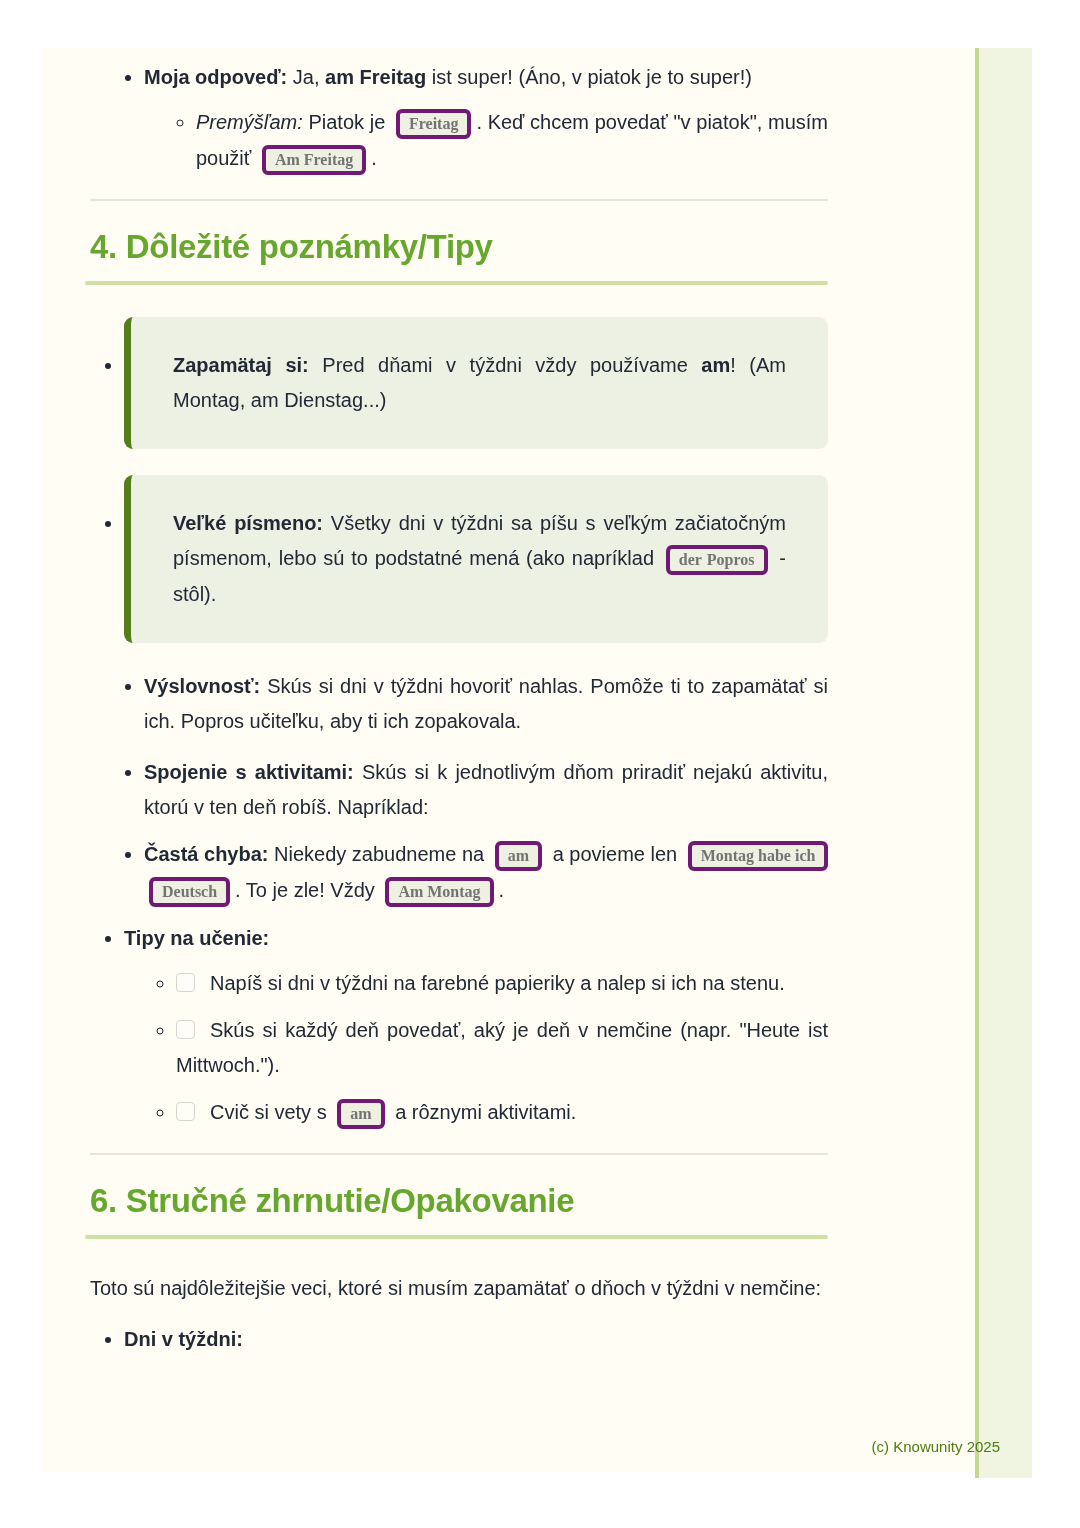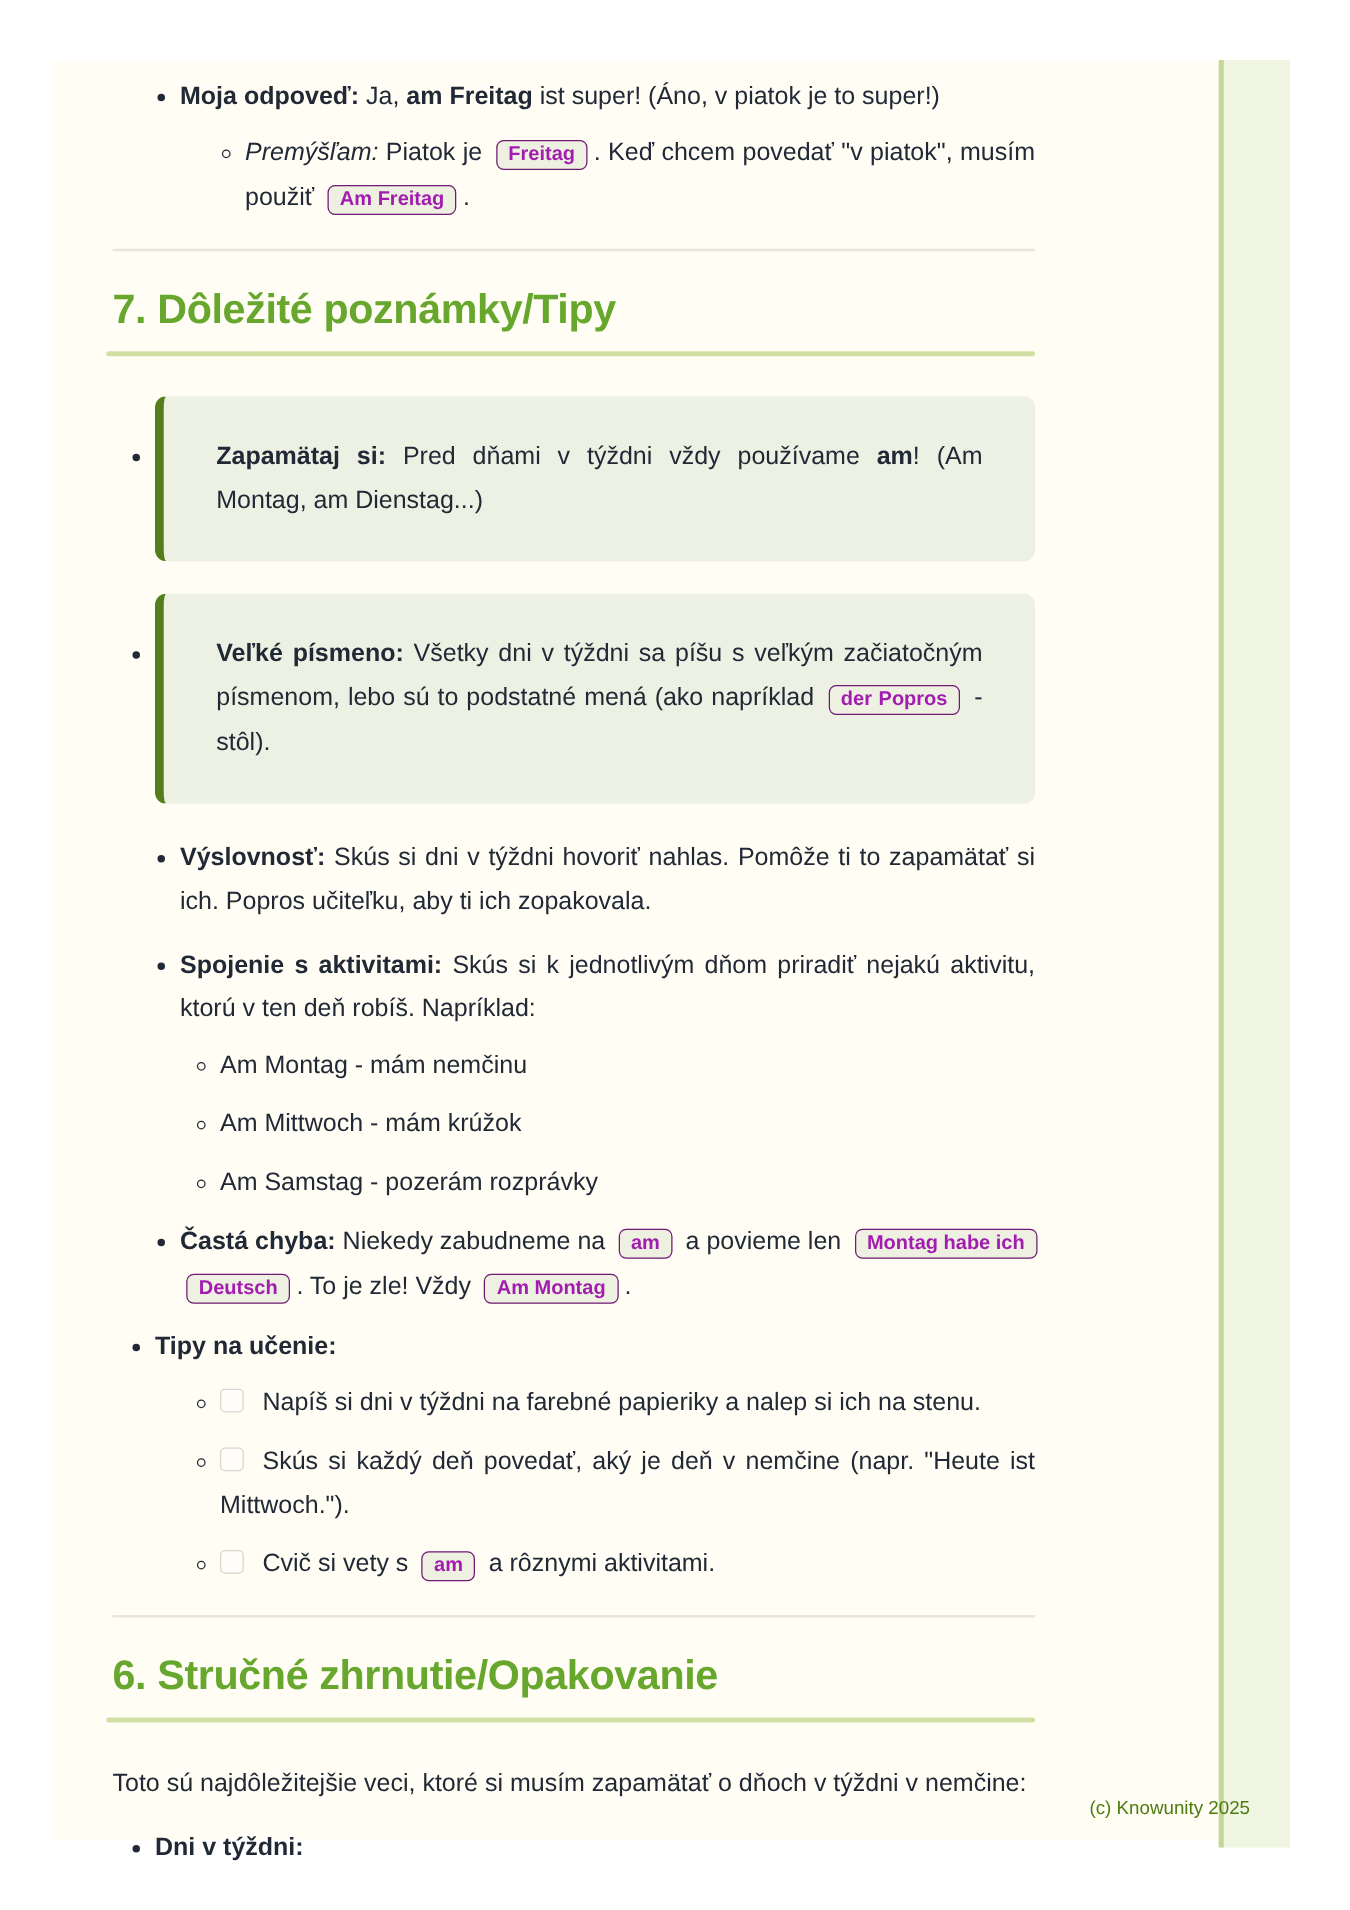--- a/index.html
+++ b/index.html
@@ -32,25 +32,25 @@
   }
   ul { margin:0; padding:0 0 0 34px; }
   ul.toplist { list-style:disc; margin-top:6px; }
   ul.mainlist { list-style:disc; }
   ul.sublist { list-style:circle; padding-left:32px; margin-top:10px; }
   li { margin-bottom:12px; }
   li.jt, p.jt { text-align:justify;margin-left:20px; }
   strong { font-weight:bold; }
   em { font-style:italic; }
   .badge {
-    font-family:Liberation Sans, sans-serif;
+    font-family:Liberation Serif, serif;
     font-size:16px; font-weight:bold;
-    color:#a21caf;
+    color:#737373;
     background:#eef0e1;
-    border:1px solid #701a75;
+    border:4px solid #701a75;
     border-radius:6px;
     padding:2px 9px 3px;
     margin:0 5px;
     -webkit-box-decoration-break:clone;
     box-decoration-break:clone;
   }
   hr.rule {
     border:none;
     border-top:2px solid #e7e6dd;
     margin:22px 0 20px;
@@ -111,21 +111,21 @@
         <ul class="sublist">
           <li class="jt">
             <em>Premýšľam:</em><span> Piatok je </span><code class="badge">Freitag</code><span>. Keď chcem povedať "v piatok", musím použiť </span><code class="badge">Am Freitag</code><span>.</span>
           </li>
         </ul>
       </li>
     </ul>
 
     <hr class="rule">
 
-    <h2 class="section-title">7. Dôležité poznámky/Tipy</h2>
+    <h2 class="section-title">4. Dôležité poznámky/Tipy</h2>
     <div class="h-underline"></div>
 
     <ul class="mainlist">
       <li class="callout-li">
         <div class="callout">
           <p class="jt"><strong>Zapamätaj si:</strong><span> Pred dňami v týždni vždy používame </span><strong>am</strong><span>! (Am Montag, am Dienstag...)</span></p>
         </div>
       </li>
 
       <li class="callout-li">
@@ -133,25 +133,20 @@
           <p class="jt"><strong>Veľké písmeno:</strong><span> Všetky dni v týždni sa píšu s veľkým začiatočným písmenom, lebo sú to podstatné mená (ako napríklad </span><code class="badge">der Popros</code><span> - stôl).</span></p>
         </div>
       </li>
 
       <li class="jt gap-after">
         <strong>Výslovnosť:</strong><span> Skús si dni v týždni hovoriť nahlas. Pomôže ti to zapamätať si ich. Popros učiteľku, aby ti ich zopakovala.</span>
       </li>
 
       <li class="jt">
         <strong>Spojenie s aktivitami:</strong><span> Skús si k jednotlivým dňom priradiť nejakú aktivitu, ktorú v ten deň robíš. Napríklad:</span>
-        <ul class="sublist">
-          <li><span>Am Montag - mám nemčinu</span></li>
-          <li><span>Am Mittwoch - mám krúžok</span></li>
-          <li><span>Am Samstag - pozerám rozprávky</span></li>
-        </ul>
       </li>
 
       <li class="jt">
         <strong>Častá chyba:</strong><span> Niekedy zabudneme na </span><code class="badge">am</code><span> a povieme len </span><code class="badge">Montag habe ich Deutsch</code><span>. To je zle! Vždy </span><code class="badge">Am Montag</code><span>.</span>
       </li>
 
       <li>
         <strong>Tipy na učenie:</strong>
         <ul class="sublist checklist">
           <li class="jt">

